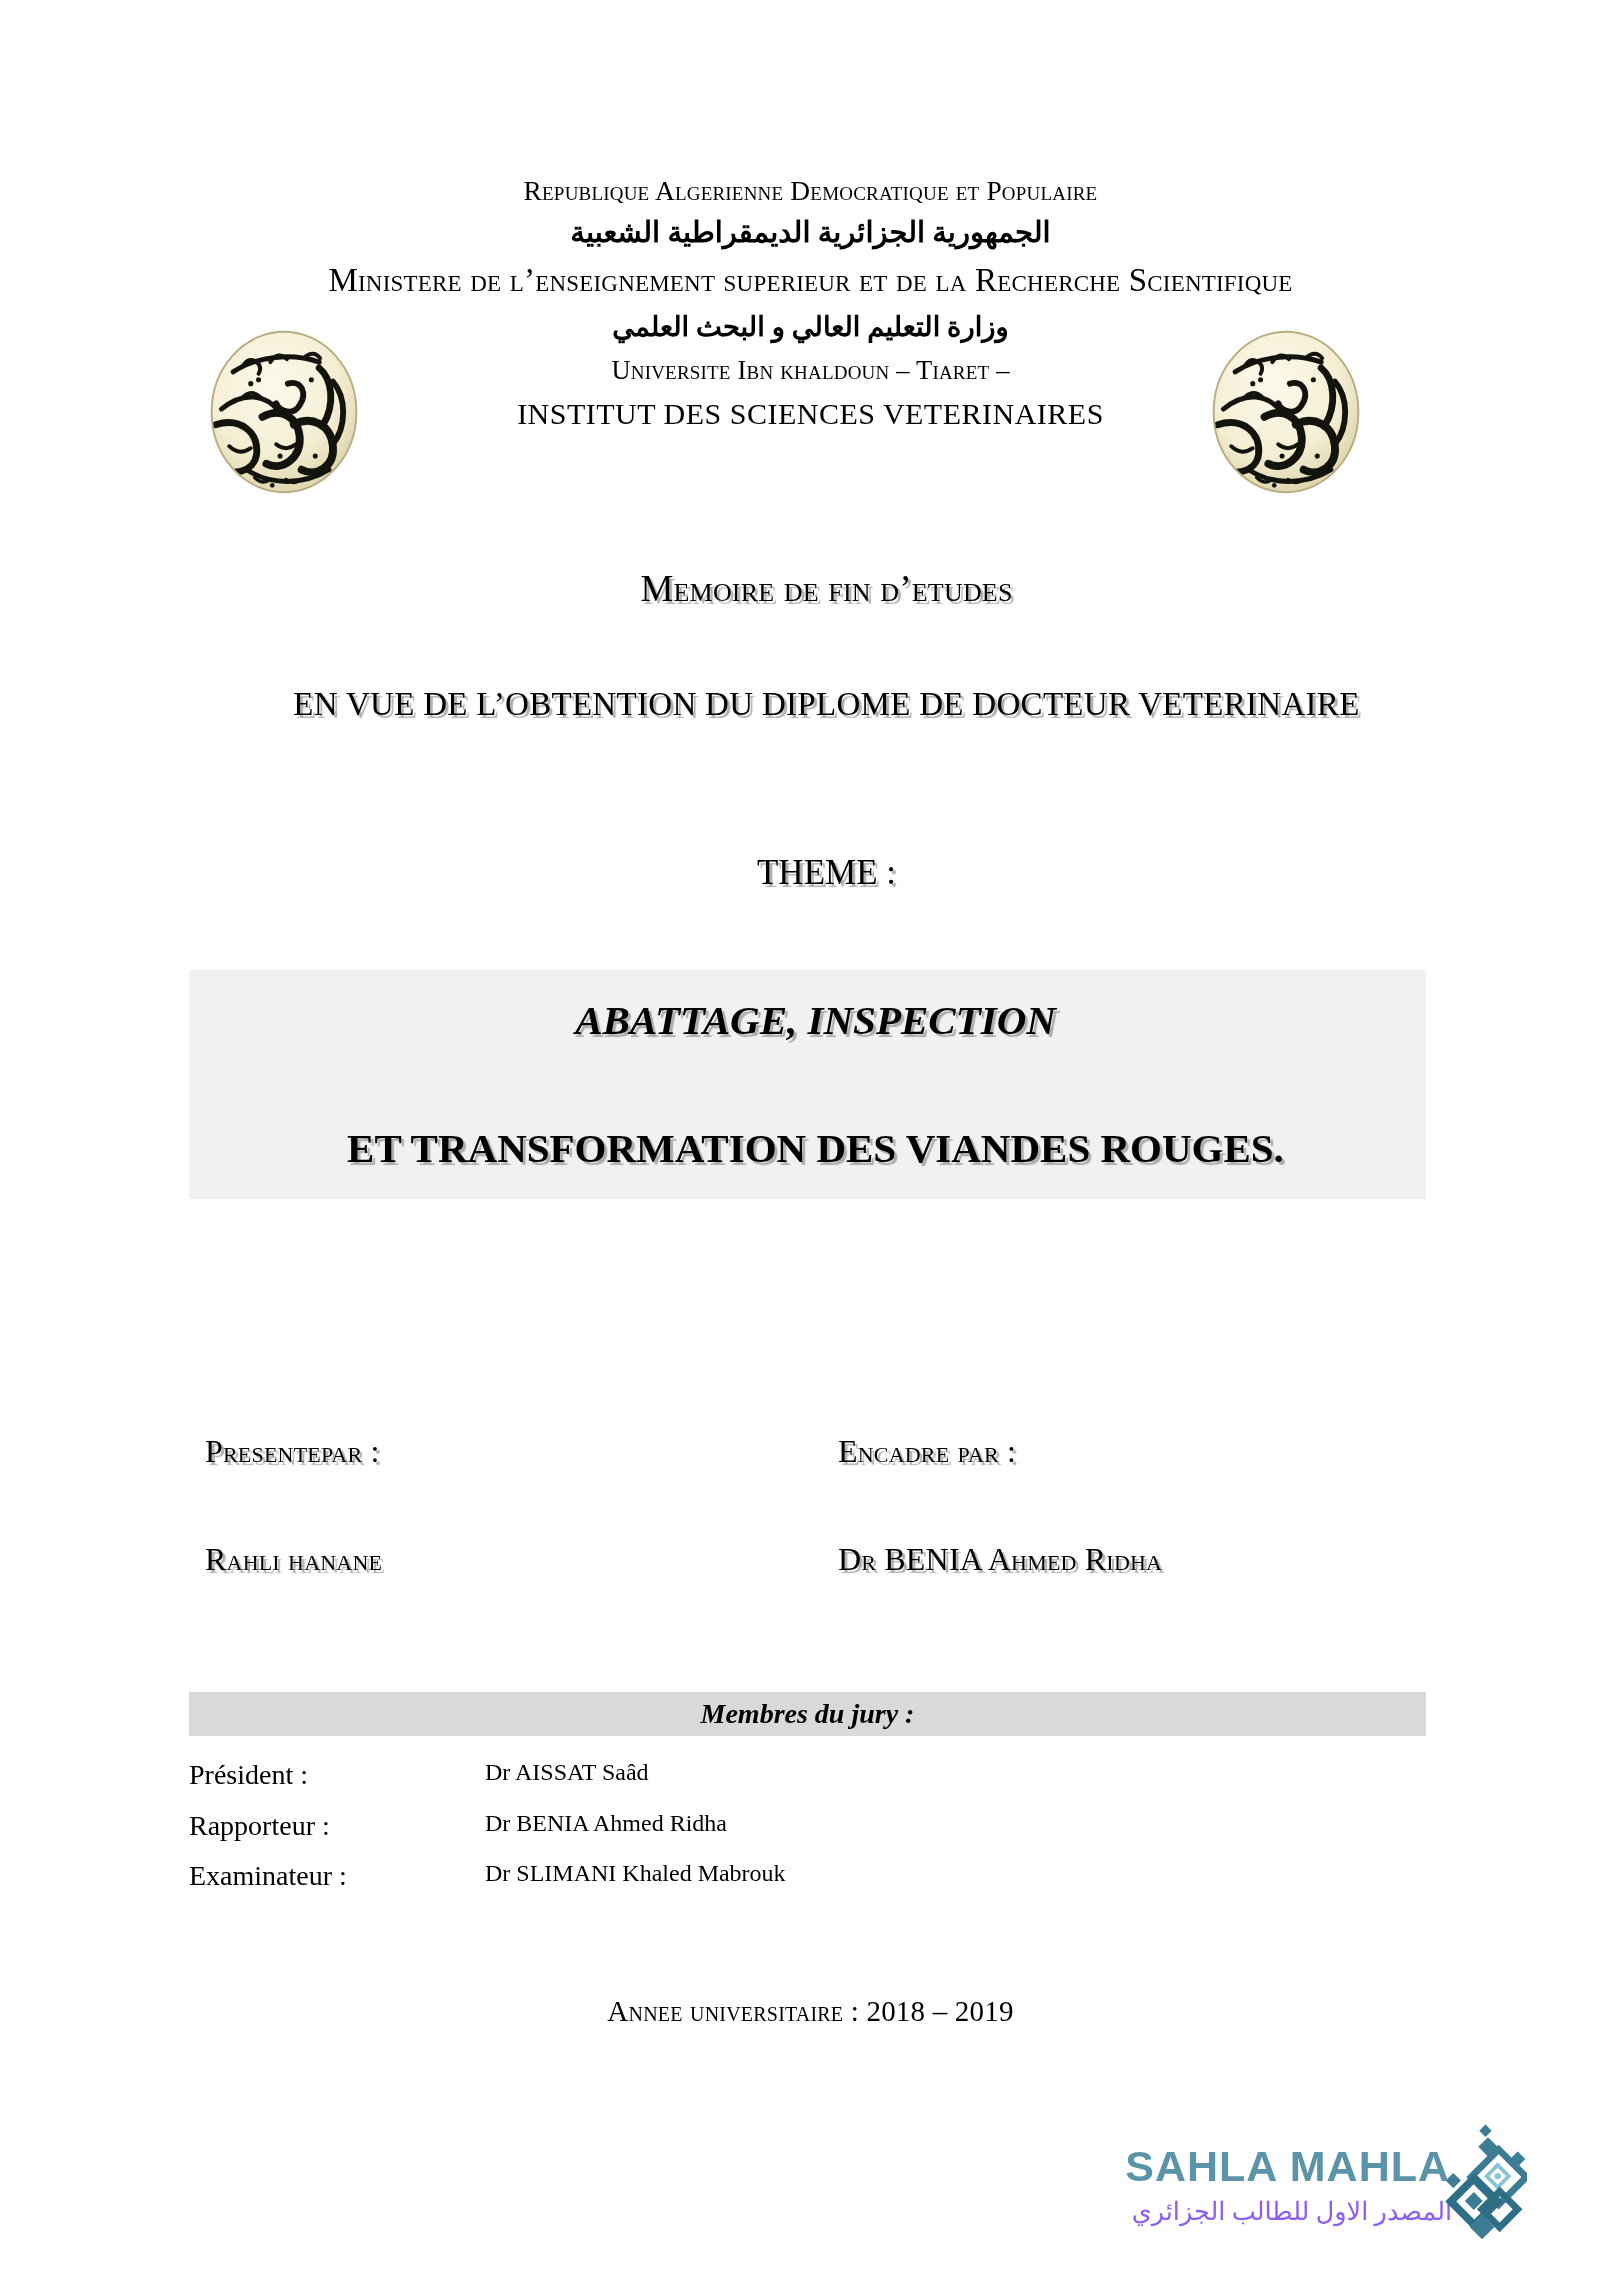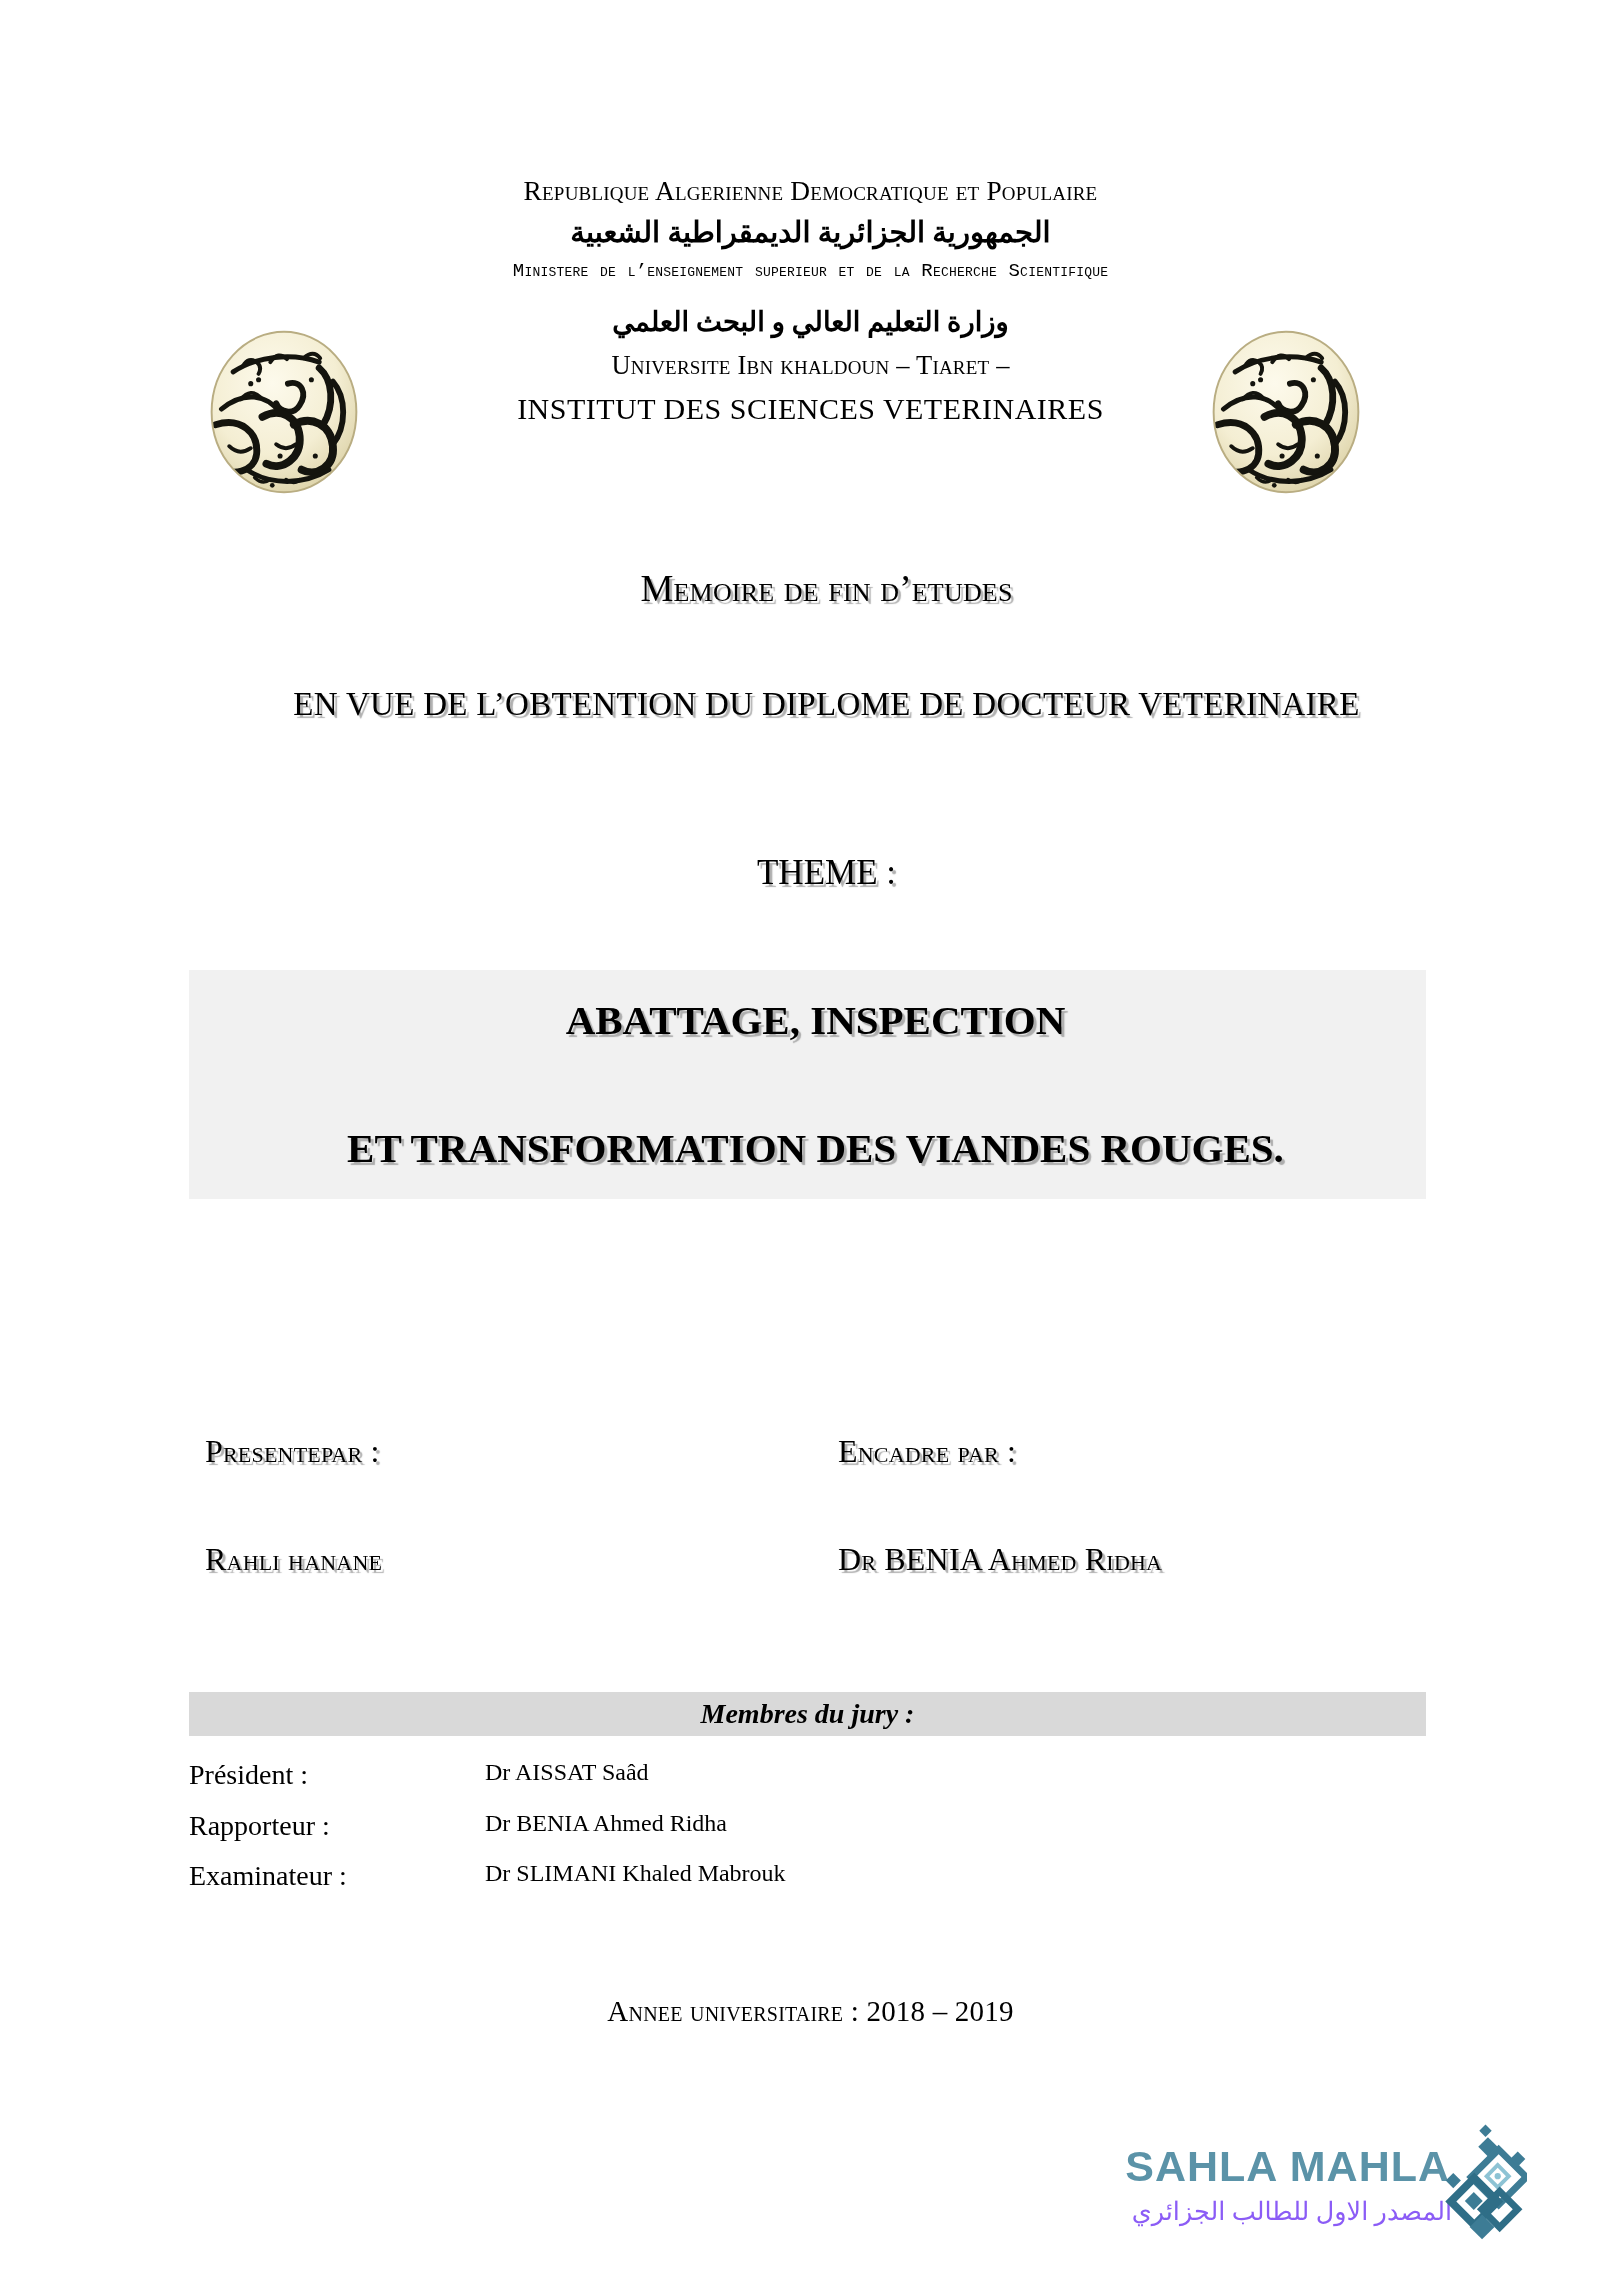--- a/index.html
+++ b/index.html
@@ -47,23 +47,22 @@
     margin-bottom: 5.9px;
   }
   .hdr-ar {
     font-size: 29px;
     font-weight: bold;
     direction: rtl;
     letter-spacing: 1px;
     margin-bottom: 9.8px;
   }
   .hdr-fr2 {
-    font-size: 19px;
-    margin-bottom: 21px;
-    font-family: Liberation Mono, monospace;
+    font-size: 33px;
+    margin-bottom: 9px;
   }
   .hdr-ar2 {
     font-size: 27.4px;
     font-weight: bold;
     direction: rtl;
     letter-spacing: 1px;
     margin-bottom: 9.8px;
   }
   .hdr-fr3 {
     font-size: 26.5px;
@@ -120,21 +119,21 @@
     align-items: center;
     justify-content: center;
   }
   .title-line {
     font-weight: bold;
     font-size: 41px;
     line-height: 1.05;
     text-align: center;
     white-space: nowrap;
   }
-  .title-line.l1 { margin-bottom: 85px; }
+  .title-line.l1 { margin-bottom: 85px; font-style: italic; }
 
   
   .byline {
     position: absolute;
     left: 189px;
     top: 1433px;
     width: 1237px;
   }
   .byline-row {
     display: flex;

